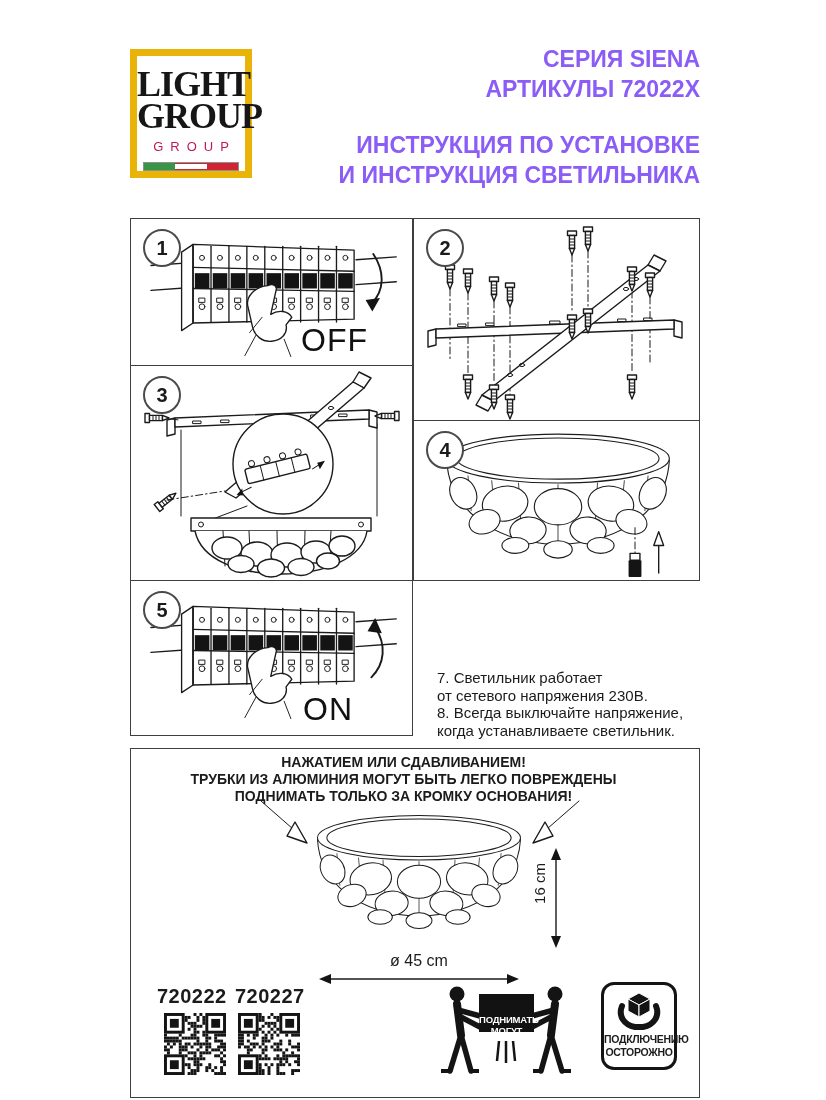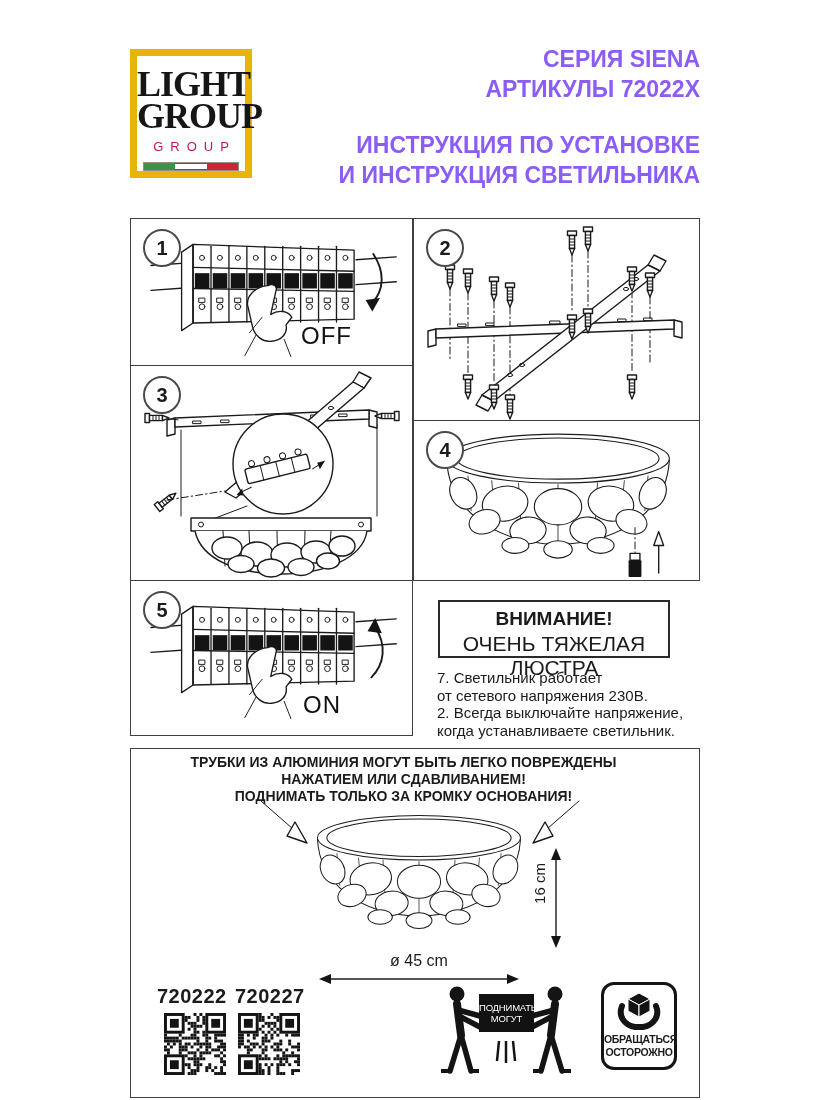--- a/index.html
+++ b/index.html
@@ -28,42 +28,42 @@
   .flag i{flex:1;display:block;}
   .flag .fg{background:#3a9447;}
   .flag .fw{background:#fff;border-top:1px solid #cf2433;border-bottom:1px solid #cf2433;}
   .flag .fr{background:#cf2433;}
 
   
   .header-text{right:126px;top:44px;text-align:right;font-weight:bold;font-size:23px;
                line-height:30px;letter-spacing:0;color:#8b5cf6;}
   .header-title{margin-top:26px;}
 
-  .toggle-label{position:absolute;font-size:24px;color:#111;letter-spacing:1px;}
+  .toggle-label{position:absolute;font-size:32px;color:#111;letter-spacing:1px;}
 
   
   .warnbox{left:438px;top:600px;width:232px;height:58px;border:2px solid #2a2a2a;
            text-align:center;box-sizing:border-box;padding-top:6px;background:#fff;}
   .warnbox .b{font-size:19px;font-weight:bold;}
   .warnbox .r{font-size:21px;margin-top:2px;}
   .notes{left:437px;top:669px;width:262px;font-size:15px;line-height:17.6px;}
 
   
   .bwarn{position:absolute;left:0;top:5px;width:545px;text-align:center;
          font-weight:bold;font-size:14px;line-height:17px;}
   .dimlabel-v{position:absolute;left:378px;top:126px;width:60px;text-align:center;
               font-size:15px;transform:rotate(-90deg);}
   .dimlabel-h{position:absolute;left:186px;top:203px;width:204px;text-align:center;font-size:16px;}
   .artcode{position:absolute;top:236px;width:66px;text-align:center;font-size:20px;
            font-weight:bold;letter-spacing:0.5px;}
   .qr{position:absolute;top:264px;width:62px;height:62px;}
   .lift{position:absolute;left:300px;top:234px;width:150px;height:100px;}
   .lift-sign{position:absolute;left:48px;top:11px;width:55px;height:38px;background:#121212;
-             color:#fff;text-align:center;font-weight:normal;font-size:9.5px;line-height:11px;
-             padding-top:8px;box-sizing:border-box;letter-spacing:-0.2px;z-index:2;}
+             color:#fff;text-align:center;font-weight:bold;font-size:9.5px;line-height:11px;
+             padding-top:20px;box-sizing:border-box;letter-spacing:-0.2px;z-index:2;}
   .care{position:absolute;left:470px;top:233px;width:76px;height:88px;border:3px solid #141414;
         border-radius:13px;box-sizing:border-box;text-align:center;background:#fff;}
   .care .txt{font-size:10.5px;font-weight:bold;line-height:12.5px;letter-spacing:-0.3px;margin-top:1px;}
 </style>
 </head>
 <body>
 
 <div class="page">
 
   <svg width="0" height="0" style="position:absolute" aria-hidden="true">
@@ -277,35 +277,31 @@
     <div class="stepnum">5</div>
     <svg class="drawing" style="left:18px;top:12px;" width="254" height="138" viewBox="0 0 265 144">
       <use href="#breaker-dev"></use>
       <path class="s" style="stroke-width:2" d="M232,88 c14,-14 16,-34 4,-52"></path>
       <polygon class="blk" points="228,40 243,42 236,26"></polygon>
       <use href="#hand"></use>
     </svg>
     <div class="toggle-label" style="left:172px;top:110px;">ON</div>
   </div>
 
-  <div class="abs warnbox">
-    <div class="b">ВНИМАНИЕ!</div>
-    <div class="r">ОЧЕНЬ ТЯЖЕЛАЯ ЛЮСТРА</div>
-  </div>
   <div class="abs notes">
     <div>7. Светильник работает</div>
     <div>от сетевого напряжения 230В.</div>
-    <div>2. Всегда выключайте напряжение,</div>
+    <div>8. Всегда выключайте напряжение,</div>
     <div>когда устанавливаете светильник.</div>
   </div>
 
   <div class="panel" style="left:130px;top:748px;width:570px;height:350px;">
     <div class="bwarn">
+      <div>НАЖАТИЕМ ИЛИ СДАВЛИВАНИЕМ!</div>
       <div>ТРУБКИ ИЗ АЛЮМИНИЯ МОГУТ БЫТЬ ЛЕГКО ПОВРЕЖДЕНЫ</div>
-      <div>НАЖАТИЕМ ИЛИ СДАВЛИВАНИЕМ!</div>
       <div>ПОДНИМАТЬ ТОЛЬКО ЗА КРОМКУ ОСНОВАНИЯ!</div>
     </div>
 
     <svg class="drawing" style="left:128px;top:52px;" width="60" height="48" viewBox="0 0 60 48">
       <line class="s thin" x1="2" y1="0" x2="34" y2="28"></line>
       <polygon class="sf" points="48,42 28,35 36,21"></polygon>
     </svg>
     <svg class="drawing" style="left:390px;top:52px;" width="60" height="48" viewBox="0 0 60 48">
       <line class="s thin" x1="58" y1="0" x2="26" y2="28"></line>
       <polygon class="sf" points="12,42 32,35 24,21"></polygon>
@@ -666,18 +662,18 @@
 
     <div class="care">
       <svg style="margin:7px auto 0;" width="46" height="40" viewBox="0 0 46 40">
         <polygon class="blk" points="23,1 34,7 23,13 12,7" style="stroke:#fff;stroke-width:1;"></polygon>
         <polygon class="blk" points="12,7 23,13 23,25 12,19" style="stroke:#fff;stroke-width:1;"></polygon>
         <polygon class="blk" points="34,7 23,13 23,25 34,19" style="stroke:#fff;stroke-width:1;"></polygon>
         <path d="M6,14 c-4,10 2,19 13,21 l6,0" style="stroke:#141414;stroke-width:6;fill:none;stroke-linecap:round;"></path>
         <path d="M40,14 c4,10 -2,19 -13,21 l-6,0" style="stroke:#141414;stroke-width:6;fill:none;stroke-linecap:round;"></path>
       </svg>
       <div class="txt">
-        <div>ОБРАЩАТЬСЯ</div>
+        <div>ПОДКЛЮЧЕНИЮ</div>
         <div>ОСТОРОЖНО</div>
       </div>
     </div>
   </div>
 </div>
 
 </body></html>

